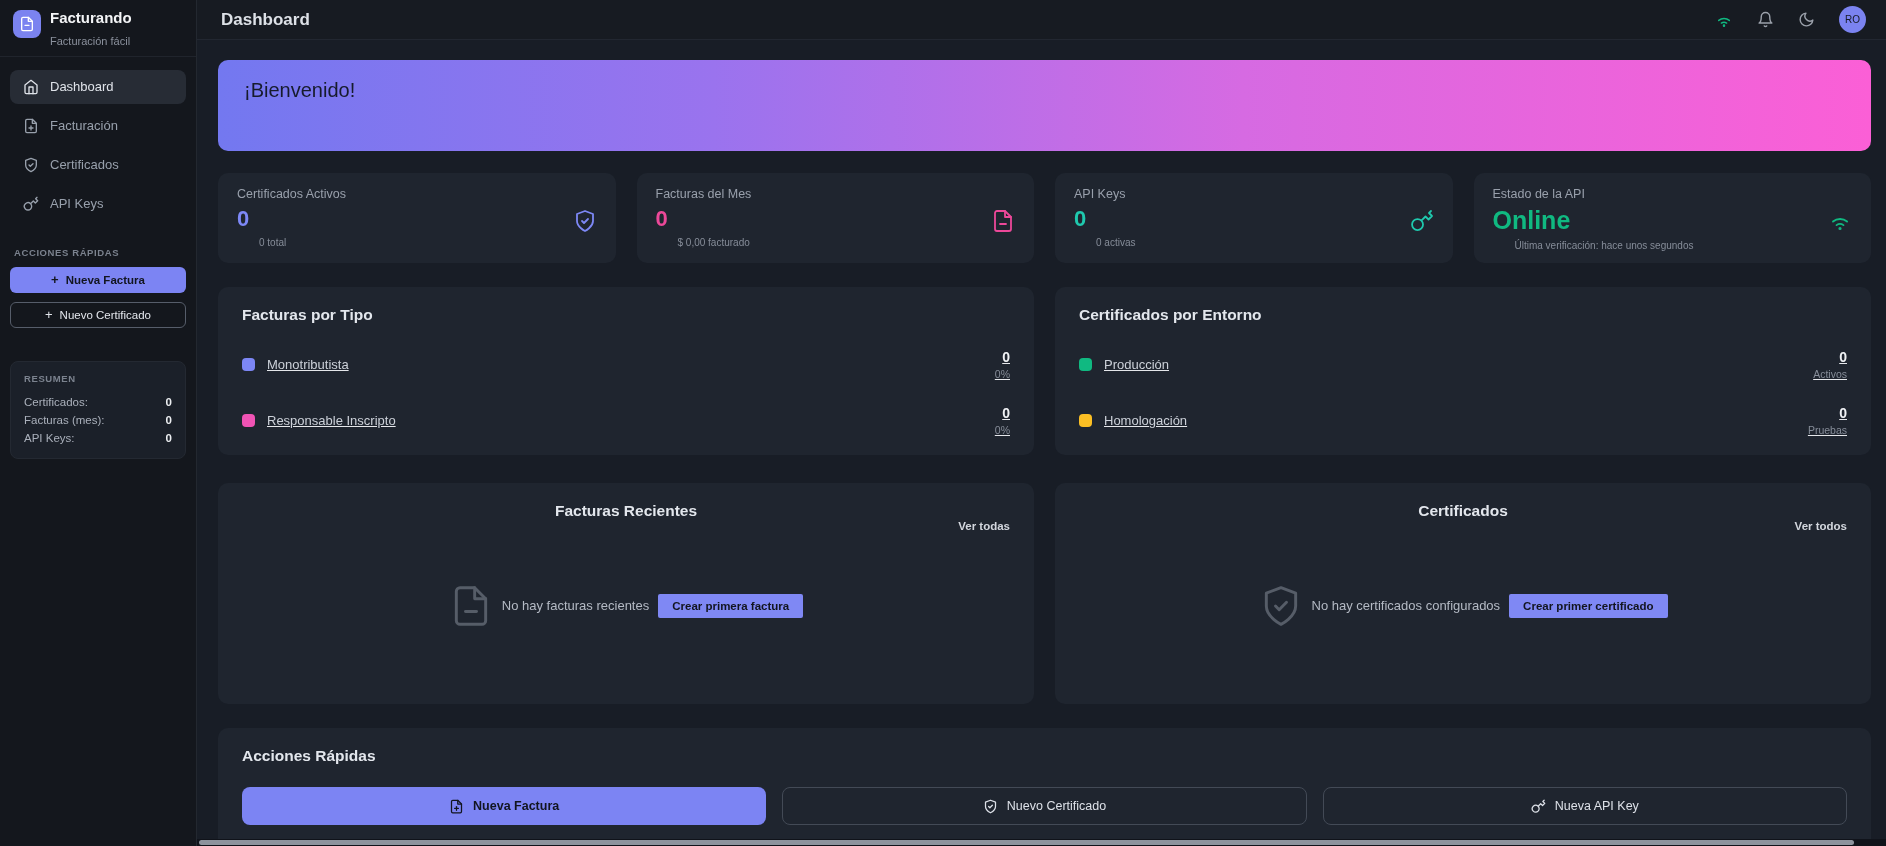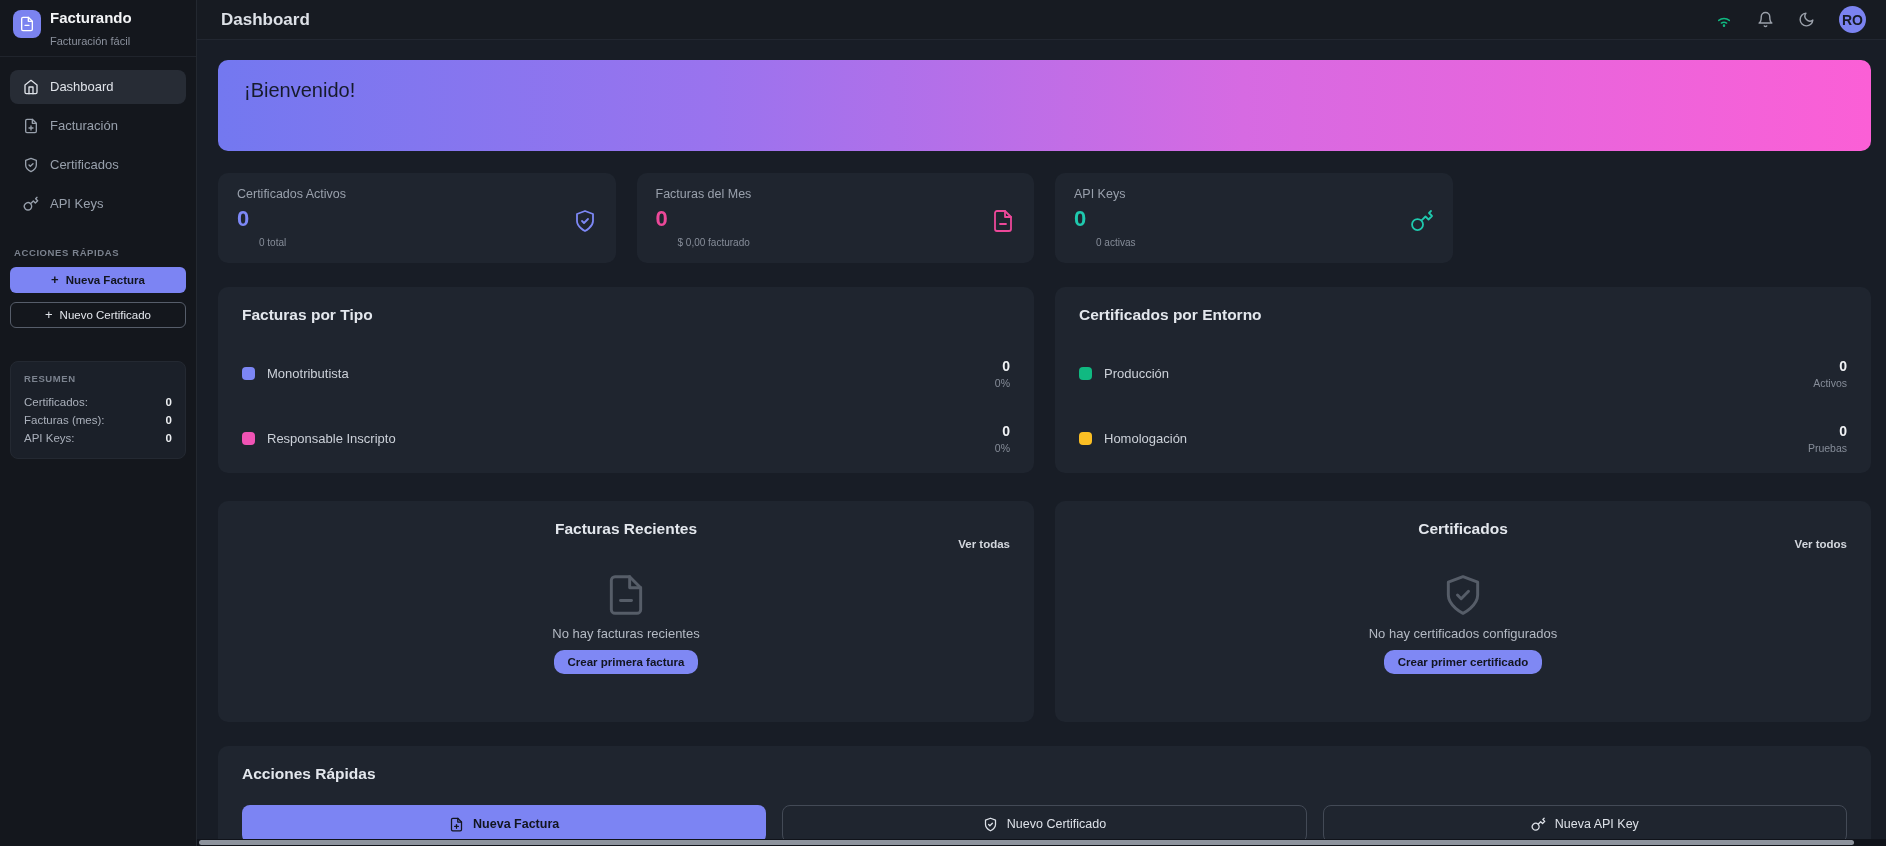--- a/index.html
+++ b/index.html
@@ -59,21 +59,21 @@
     position:absolute; left:197px; top:0; right:0; height:40px;
     background:#171b22; border-bottom:1px solid #222731;
     display:flex; align-items:center; padding:0 20px 0 24px;
   }
   .header-title { font-size:17px; font-weight:bold; color:#dde1e7; }
   .header-right { margin-left:auto; display:flex; align-items:center; gap:24px; }
   .hicon { color:#9ba1ab; cursor:pointer; }
   .hicon.wifi { color:#10b981; }
   .avatar {
     width:27px; height:27px; border-radius:50%; background:#7b83f0;
-    color:#161a26; font-size:14px; font-weight:bold;
+    color:#161a26; font-size:10px; font-weight:normal;
     display:flex; align-items:center; justify-content:center; cursor:pointer;
   }
 
   
   .content {
     position:absolute; left:197px; top:40px; right:0; bottom:0;
     background:#181d26; padding:20px 15px 0 21px; overflow:hidden;
   }
 
   .banner {
@@ -91,36 +91,36 @@
   .stat-value { font-size:22px; font-weight:bold; margin-top:5px; }
   .stat-value.big { font-size:25px; }
   .stat-sub { font-size:10px; color:#868d99; margin-top:5px;padding-left:22px; }
   .stat-icon { position:absolute; right:19px; top:36px; }
 
   .mid-row { display:grid; grid-template-columns:1fr 1fr; gap:21px; margin-top:24px; }
   .card {
     background:#1f252f; border-radius:10px; padding:19px 24px;
   }
   .card-title { font-size:15.5px; font-weight:bold; color:#e3e7ed; }
-  .bk-row { display:flex; align-items:center; margin-top:34px; }
+  .bk-row { display:flex; align-items:center; margin-top:25px;text-decoration:underline; }
   .bk-chip { width:13px; height:13px; border-radius:4px; margin-right:12px; flex:0 0 auto; }
   .bk-label { font-size:13px; color:#ccd1d9; }
   .bk-right { margin-left:auto; text-align:right; }
   .bk-value { font-size:14px; font-weight:bold; color:#f0f2f5; }
   .bk-sub { font-size:10.5px; color:#868d99; margin-top:3px; }
 
   .list-row { display:grid; grid-template-columns:1fr 1fr; gap:21px; margin-top:28px; }
   .list-card { height:221px; display:flex; flex-direction:column; }
   .card-head { display:flex; align-items:center;flex-direction:column; }
   .card-link { margin-left:auto; font-size:11.5px; color:#d3d7de; font-weight:bold; cursor:pointer; }
-  .empty { flex:1; display:flex; flex-direction:column; align-items:center; justify-content:center; gap:9px; padding-bottom:6px; }
+  .empty { flex:1; display:flex; align-items:center; justify-content:center; gap:9px; padding-bottom:6px; }
   .empty-icon { color:#565d68; }
   .empty-text { font-size:13px; color:#b4bac4; }
   .cta-btn {
-    background:#7f88f4; color:#12151f; border:none; border-radius:10px;
+    background:#7f88f4; color:#12151f; border:none; border-radius:2px;
     padding:6px 14px; font-size:11.5px; font-weight:bold; cursor:pointer;
     font-family:"Liberation Sans", sans-serif;
   }
 
   .actions-card { margin-top:24px; padding-bottom:24px; }
   .actions-btn-row { display:grid; grid-template-columns:repeat(3,1fr); gap:16px; margin-top:22px; }
   .action-btn {
     height:38px; border-radius:8px; display:flex; align-items:center; justify-content:center; gap:9px;
     font-size:12.5px; cursor:pointer; font-family:"Liberation Sans", sans-serif;
   }
@@ -279,20 +279,32 @@
     <div class="stat-card">
       <div class="stat-label">API Keys</div>
       <div class="stat-value" style="color: rgb(31, 201, 174);">0</div>
       <div class="stat-sub">0 activas</div>
       <span class="stat-icon" style="color: rgb(31, 201, 174);">
         <svg width="24" height="24" viewBox="0 0 24 24" fill="none" stroke="currentColor" stroke-width="1.8" stroke-linecap="round" stroke-linejoin="round">
             <path d="M21 2l-2 2m-7.61 7.61a5.5 5.5 0 1 1-7.778 7.778 5.5 5.5 0 0 1 7.777-7.777zm0 0L15.5 7.5m0 0l3 3L22 7l-3-3"></path>
           </svg>
       </span>
     </div>
+    <div class="stat-card">
+      <div class="stat-label">Estado de la API</div>
+      <div class="stat-value big" style="color: rgb(16, 185, 129);">Online</div>
+      <div class="stat-sub">Última verificación: hace unos segundos</div>
+      <span class="stat-icon" style="color: rgb(16, 185, 129);">
+        <svg width="24" height="24" viewBox="0 0 24 24" fill="none" stroke="currentColor" stroke-width="1.8" stroke-linecap="round" stroke-linejoin="round">
+            <path d="M5 12.55a11 11 0 0 1 14.08 0"></path>
+            <path d="M8.53 16.11a6 6 0 0 1 6.95 0"></path>
+            <circle cx="12" cy="19.5" r="0.7" fill="currentColor"></circle>
+          </svg>
+      </span>
+    </div>
   </section>
 
   <section class="mid-row">
     <div class="card">
       <div class="card-title">Facturas por Tipo</div>
       <div class="bk-row">
         <span class="bk-chip" style="background: rgb(124, 134, 244);"></span>
         <span class="bk-label">Monotributista</span>
         <span class="bk-right">
           <div class="bk-value">0</div>

